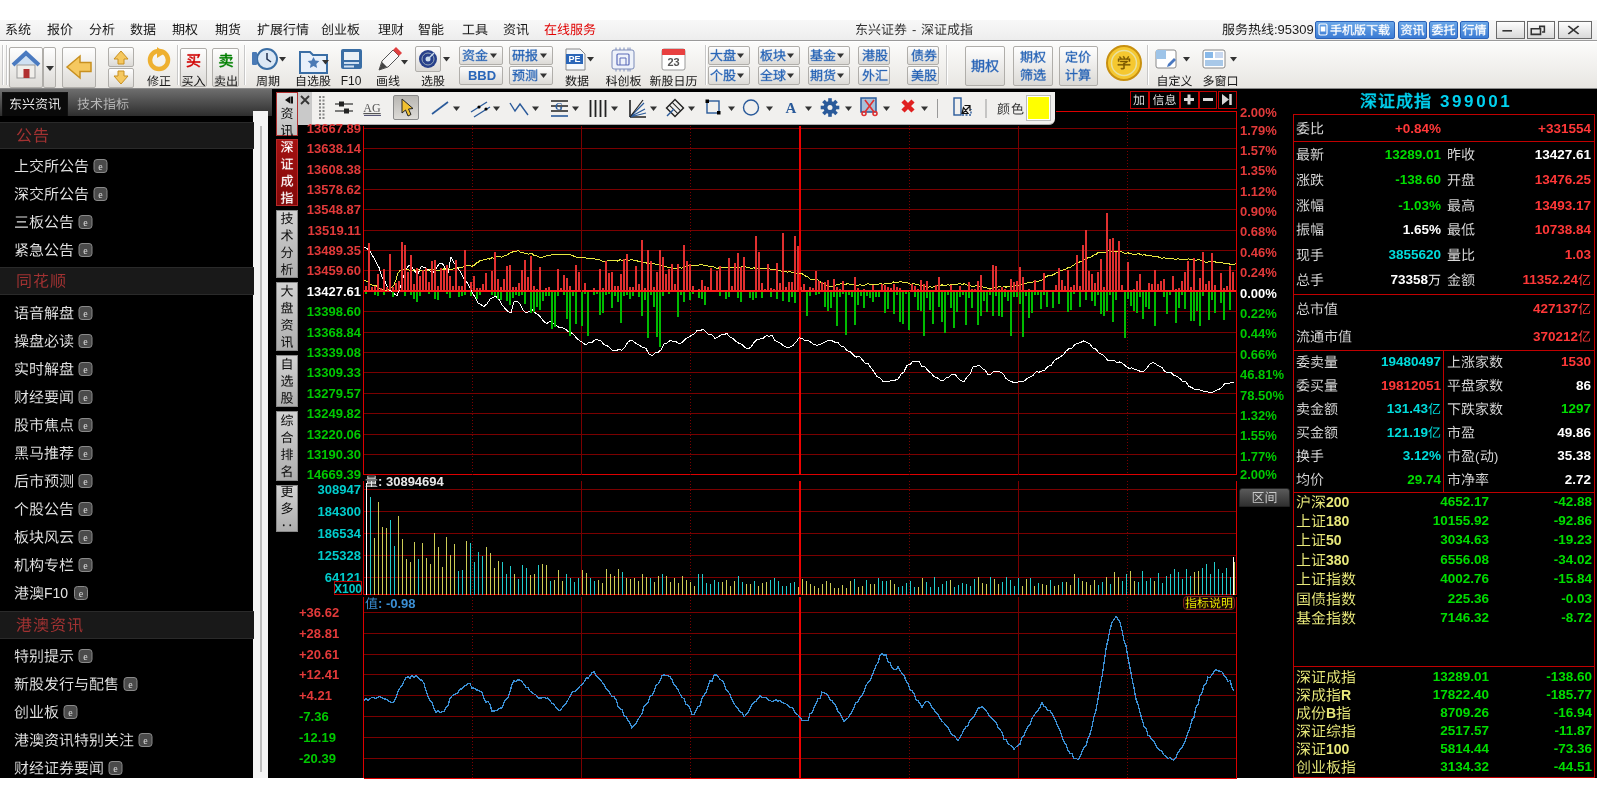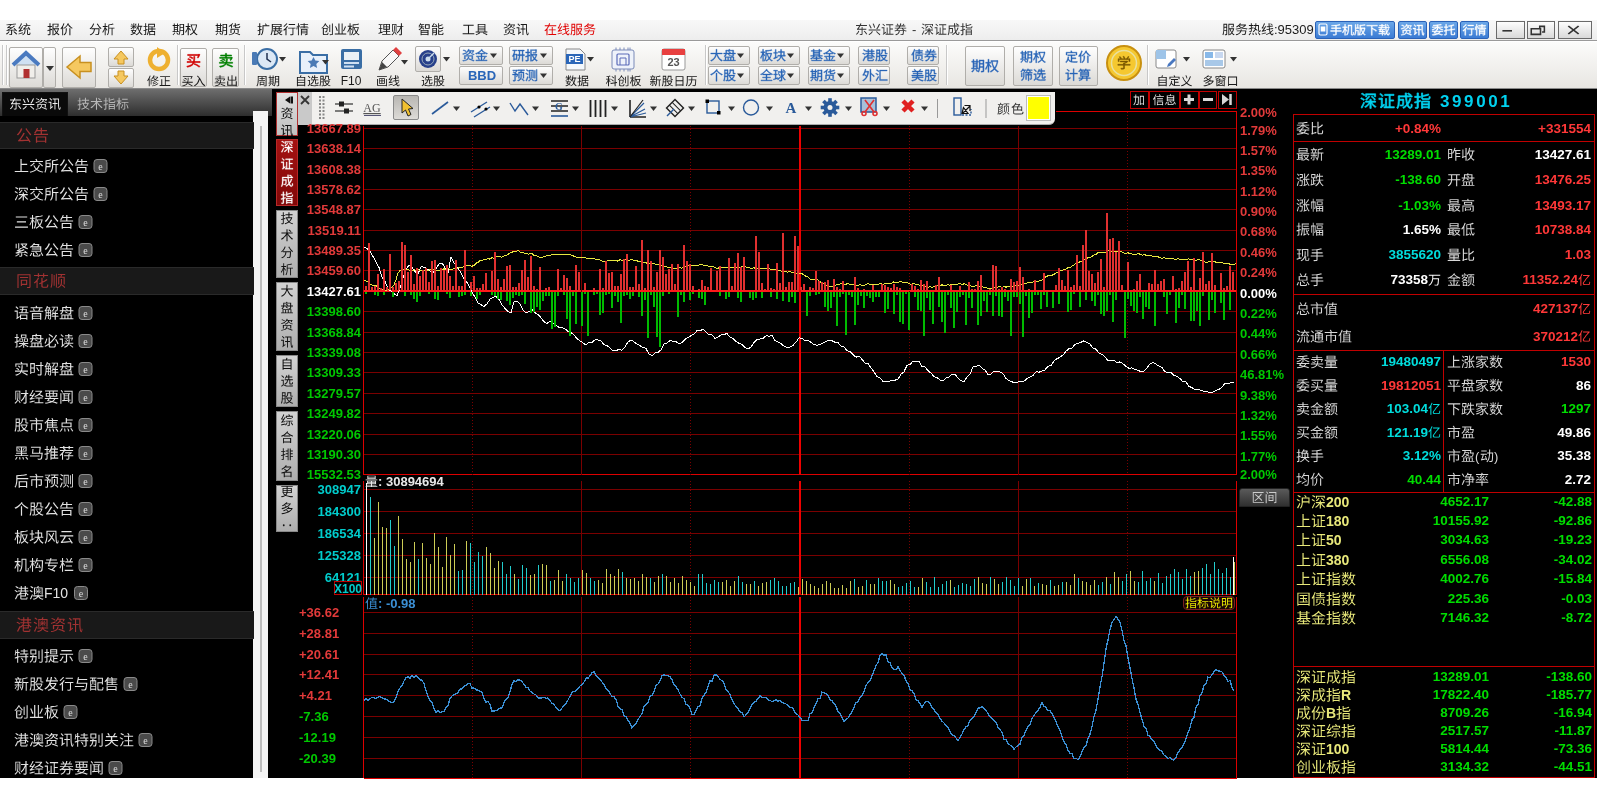--- a/index.html
+++ b/index.html
@@ -83,36 +83,36 @@
 <div style="position:absolute;top:262.4px;height:17px;line-height:17px;font-size:13px;color:#e23a3a;font-family:&quot;Liberation Sans&quot;,sans-serif;white-space:pre;font-weight:bold;left:281px;width:80px;text-align:right;">13459.60</div>
 <div style="position:absolute;top:282.8px;height:17px;line-height:17px;font-size:13px;color:#ffffff;font-family:&quot;Liberation Sans&quot;,sans-serif;white-space:pre;font-weight:bold;left:281px;width:80px;text-align:right;">13427.61</div>
 <div style="position:absolute;top:303.2px;height:17px;line-height:17px;font-size:13px;color:#00c800;font-family:&quot;Liberation Sans&quot;,sans-serif;white-space:pre;font-weight:bold;left:281px;width:80px;text-align:right;">13398.60</div>
 <div style="position:absolute;top:323.6px;height:17px;line-height:17px;font-size:13px;color:#00c800;font-family:&quot;Liberation Sans&quot;,sans-serif;white-space:pre;font-weight:bold;left:281px;width:80px;text-align:right;">13368.84</div>
 <div style="position:absolute;top:344px;height:17px;line-height:17px;font-size:13px;color:#00c800;font-family:&quot;Liberation Sans&quot;,sans-serif;white-space:pre;font-weight:bold;left:281px;width:80px;text-align:right;">13339.08</div>
 <div style="position:absolute;top:364.4px;height:17px;line-height:17px;font-size:13px;color:#00c800;font-family:&quot;Liberation Sans&quot;,sans-serif;white-space:pre;font-weight:bold;left:281px;width:80px;text-align:right;">13309.33</div>
 <div style="position:absolute;top:384.8px;height:17px;line-height:17px;font-size:13px;color:#00c800;font-family:&quot;Liberation Sans&quot;,sans-serif;white-space:pre;font-weight:bold;left:281px;width:80px;text-align:right;">13279.57</div>
 <div style="position:absolute;top:405.2px;height:17px;line-height:17px;font-size:13px;color:#00c800;font-family:&quot;Liberation Sans&quot;,sans-serif;white-space:pre;font-weight:bold;left:281px;width:80px;text-align:right;">13249.82</div>
 <div style="position:absolute;top:425.6px;height:17px;line-height:17px;font-size:13px;color:#00c800;font-family:&quot;Liberation Sans&quot;,sans-serif;white-space:pre;font-weight:bold;left:281px;width:80px;text-align:right;">13220.06</div>
 <div style="position:absolute;top:445.9px;height:17px;line-height:17px;font-size:13px;color:#00c800;font-family:&quot;Liberation Sans&quot;,sans-serif;white-space:pre;font-weight:bold;left:281px;width:80px;text-align:right;">13190.30</div>
-<div style="position:absolute;top:466.3px;height:17px;line-height:17px;font-size:13px;color:#00c800;font-family:&quot;Liberation Sans&quot;,sans-serif;white-space:pre;font-weight:bold;left:281px;width:80px;text-align:right;">15532.53</div>
+<div style="position:absolute;top:466.3px;height:17px;line-height:17px;font-size:13px;color:#00c800;font-family:&quot;Liberation Sans&quot;,sans-serif;white-space:pre;font-weight:bold;left:281px;width:80px;text-align:right;">14669.39</div>
 <div style="position:absolute;top:104px;height:17px;line-height:17px;font-size:13px;color:#e23a3a;font-family:&quot;Liberation Sans&quot;,sans-serif;white-space:pre;font-weight:bold;left:1240px;">2.00%</div>
 <div style="position:absolute;top:121.5px;height:17px;line-height:17px;font-size:13px;color:#e23a3a;font-family:&quot;Liberation Sans&quot;,sans-serif;white-space:pre;font-weight:bold;left:1240px;">1.79%</div>
 <div style="position:absolute;top:141.9px;height:17px;line-height:17px;font-size:13px;color:#e23a3a;font-family:&quot;Liberation Sans&quot;,sans-serif;white-space:pre;font-weight:bold;left:1240px;">1.57%</div>
 <div style="position:absolute;top:162.3px;height:17px;line-height:17px;font-size:13px;color:#e23a3a;font-family:&quot;Liberation Sans&quot;,sans-serif;white-space:pre;font-weight:bold;left:1240px;">1.35%</div>
 <div style="position:absolute;top:182.7px;height:17px;line-height:17px;font-size:13px;color:#e23a3a;font-family:&quot;Liberation Sans&quot;,sans-serif;white-space:pre;font-weight:bold;left:1240px;">1.12%</div>
 <div style="position:absolute;top:203.1px;height:17px;line-height:17px;font-size:13px;color:#e23a3a;font-family:&quot;Liberation Sans&quot;,sans-serif;white-space:pre;font-weight:bold;left:1240px;">0.90%</div>
 <div style="position:absolute;top:223.4px;height:17px;line-height:17px;font-size:13px;color:#e23a3a;font-family:&quot;Liberation Sans&quot;,sans-serif;white-space:pre;font-weight:bold;left:1240px;">0.68%</div>
 <div style="position:absolute;top:243.8px;height:17px;line-height:17px;font-size:13px;color:#e23a3a;font-family:&quot;Liberation Sans&quot;,sans-serif;white-space:pre;font-weight:bold;left:1240px;">0.46%</div>
 <div style="position:absolute;top:264.2px;height:17px;line-height:17px;font-size:13px;color:#e23a3a;font-family:&quot;Liberation Sans&quot;,sans-serif;white-space:pre;font-weight:bold;left:1240px;">0.24%</div>
 <div style="position:absolute;top:284.6px;height:17px;line-height:17px;font-size:13px;color:#ffffff;font-family:&quot;Liberation Sans&quot;,sans-serif;white-space:pre;font-weight:bold;left:1240px;">0.00%</div>
 <div style="position:absolute;top:305px;height:17px;line-height:17px;font-size:13px;color:#00c800;font-family:&quot;Liberation Sans&quot;,sans-serif;white-space:pre;font-weight:bold;left:1240px;">0.22%</div>
 <div style="position:absolute;top:325.4px;height:17px;line-height:17px;font-size:13px;color:#00c800;font-family:&quot;Liberation Sans&quot;,sans-serif;white-space:pre;font-weight:bold;left:1240px;">0.44%</div>
 <div style="position:absolute;top:345.8px;height:17px;line-height:17px;font-size:13px;color:#00c800;font-family:&quot;Liberation Sans&quot;,sans-serif;white-space:pre;font-weight:bold;left:1240px;">0.66%</div>
 <div style="position:absolute;top:366.2px;height:17px;line-height:17px;font-size:13px;color:#00c800;font-family:&quot;Liberation Sans&quot;,sans-serif;white-space:pre;font-weight:bold;left:1240px;">46.81%</div>
-<div style="position:absolute;top:386.6px;height:17px;line-height:17px;font-size:13px;color:#00c800;font-family:&quot;Liberation Sans&quot;,sans-serif;white-space:pre;font-weight:bold;left:1240px;">9.38%</div>
+<div style="position:absolute;top:386.6px;height:17px;line-height:17px;font-size:13px;color:#00c800;font-family:&quot;Liberation Sans&quot;,sans-serif;white-space:pre;font-weight:bold;left:1240px;">78.50%</div>
 <div style="position:absolute;top:407px;height:17px;line-height:17px;font-size:13px;color:#00c800;font-family:&quot;Liberation Sans&quot;,sans-serif;white-space:pre;font-weight:bold;left:1240px;">1.32%</div>
 <div style="position:absolute;top:427.4px;height:17px;line-height:17px;font-size:13px;color:#00c800;font-family:&quot;Liberation Sans&quot;,sans-serif;white-space:pre;font-weight:bold;left:1240px;">1.55%</div>
 <div style="position:absolute;top:447.7px;height:17px;line-height:17px;font-size:13px;color:#00c800;font-family:&quot;Liberation Sans&quot;,sans-serif;white-space:pre;font-weight:bold;left:1240px;">1.77%</div>
 <div style="position:absolute;top:465.8px;height:17px;line-height:17px;font-size:13px;color:#00c800;font-family:&quot;Liberation Sans&quot;,sans-serif;white-space:pre;font-weight:bold;left:1240px;">2.00%</div>
 <div style="position:absolute;top:480.5px;height:17px;line-height:17px;font-size:13px;color:#00cccc;font-family:&quot;Liberation Sans&quot;,sans-serif;white-space:pre;font-weight:bold;left:281px;width:80px;text-align:right;">308947</div>
 <div style="position:absolute;top:502.6px;height:17px;line-height:17px;font-size:13px;color:#00cccc;font-family:&quot;Liberation Sans&quot;,sans-serif;white-space:pre;font-weight:bold;left:281px;width:80px;text-align:right;">184300</div>
 <div style="position:absolute;top:524.7px;height:17px;line-height:17px;font-size:13px;color:#00cccc;font-family:&quot;Liberation Sans&quot;,sans-serif;white-space:pre;font-weight:bold;left:281px;width:80px;text-align:right;">186534</div>
 <div style="position:absolute;top:546.8px;height:17px;line-height:17px;font-size:13px;color:#00cccc;font-family:&quot;Liberation Sans&quot;,sans-serif;white-space:pre;font-weight:bold;left:281px;width:80px;text-align:right;">125328</div>
 <div style="position:absolute;top:568.9px;height:17px;line-height:17px;font-size:13px;color:#00cccc;font-family:&quot;Liberation Sans&quot;,sans-serif;white-space:pre;font-weight:bold;left:281px;width:80px;text-align:right;">64121</div>
 <div style="position:absolute;left:334px;top:581px;width:28px;height:14px;border:1px solid #c00000;"></div>
@@ -150,29 +150,29 @@
 <div style="position:absolute;top:246.2px;height:17.5px;line-height:17.5px;font-size:13.5px;color:#00dddd;font-family:&quot;Liberation Sans&quot;,sans-serif;white-space:pre;font-weight:bold;left:1331px;width:110px;text-align:right;">3855620</div>
 <div style="position:absolute;top:246.2px;height:17.5px;line-height:17.5px;font-size:13.5px;color:#ff3838;font-family:&quot;Liberation Sans&quot;,sans-serif;white-space:pre;font-weight:bold;left:1481px;width:110px;text-align:right;">1.03</div>
 <div style="position:absolute;top:271.2px;height:17.5px;line-height:17.5px;font-size:13.5px;color:#ffffff;font-family:&quot;Liberation Sans&quot;,sans-serif;white-space:pre;font-weight:bold;left:1318px;width:110px;text-align:right;">73358</div>
 <div style="position:absolute;top:271.2px;height:17.5px;line-height:17.5px;font-size:13.5px;color:#ff3838;font-family:&quot;Liberation Sans&quot;,sans-serif;white-space:pre;font-weight:bold;left:1468px;width:110px;text-align:right;">11352.24</div>
 <div style="position:absolute;top:300.2px;height:17.5px;line-height:17.5px;font-size:13.5px;color:#ff3838;font-family:&quot;Liberation Sans&quot;,sans-serif;white-space:pre;font-weight:bold;left:1468px;width:110px;text-align:right;">427137</div>
 <div style="position:absolute;top:327.8px;height:17.5px;line-height:17.5px;font-size:13.5px;color:#ff3838;font-family:&quot;Liberation Sans&quot;,sans-serif;white-space:pre;font-weight:bold;left:1468px;width:110px;text-align:right;">370212</div>
 <div style="position:absolute;top:353.2px;height:17.5px;line-height:17.5px;font-size:13.5px;color:#00dddd;font-family:&quot;Liberation Sans&quot;,sans-serif;white-space:pre;font-weight:bold;left:1331px;width:110px;text-align:right;">19480497</div>
 <div style="position:absolute;top:353.2px;height:17.5px;line-height:17.5px;font-size:13.5px;color:#ff3838;font-family:&quot;Liberation Sans&quot;,sans-serif;white-space:pre;font-weight:bold;left:1481px;width:110px;text-align:right;">1530</div>
 <div style="position:absolute;top:376.8px;height:17.5px;line-height:17.5px;font-size:13.5px;color:#ff3838;font-family:&quot;Liberation Sans&quot;,sans-serif;white-space:pre;font-weight:bold;left:1331px;width:110px;text-align:right;">19812051</div>
 <div style="position:absolute;top:376.8px;height:17.5px;line-height:17.5px;font-size:13.5px;color:#ffffff;font-family:&quot;Liberation Sans&quot;,sans-serif;white-space:pre;font-weight:bold;left:1481px;width:110px;text-align:right;">86</div>
-<div style="position:absolute;top:400.2px;height:17.5px;line-height:17.5px;font-size:13.5px;color:#00dddd;font-family:&quot;Liberation Sans&quot;,sans-serif;white-space:pre;font-weight:bold;left:1318px;width:110px;text-align:right;">103.04</div>
+<div style="position:absolute;top:400.2px;height:17.5px;line-height:17.5px;font-size:13.5px;color:#00dddd;font-family:&quot;Liberation Sans&quot;,sans-serif;white-space:pre;font-weight:bold;left:1318px;width:110px;text-align:right;">131.43</div>
 <div style="position:absolute;top:400.2px;height:17.5px;line-height:17.5px;font-size:13.5px;color:#00dd00;font-family:&quot;Liberation Sans&quot;,sans-serif;white-space:pre;font-weight:bold;left:1481px;width:110px;text-align:right;">1297</div>
 <div style="position:absolute;top:423.8px;height:17.5px;line-height:17.5px;font-size:13.5px;color:#00dddd;font-family:&quot;Liberation Sans&quot;,sans-serif;white-space:pre;font-weight:bold;left:1318px;width:110px;text-align:right;">121.19</div>
 <div style="position:absolute;top:423.8px;height:17.5px;line-height:17.5px;font-size:13.5px;color:#ffffff;font-family:&quot;Liberation Sans&quot;,sans-serif;white-space:pre;font-weight:bold;left:1481px;width:110px;text-align:right;">49.86</div>
 <div style="position:absolute;top:447.2px;height:17.5px;line-height:17.5px;font-size:13.5px;color:#00dddd;font-family:&quot;Liberation Sans&quot;,sans-serif;white-space:pre;font-weight:bold;left:1331px;width:110px;text-align:right;">3.12%</div>
 <div style="position:absolute;top:447.5px;height:17px;line-height:17px;font-size:13px;color:#d8d8d8;font-family:&quot;Liberation Sans&quot;,sans-serif;white-space:pre;left:1475px;">(</div>
 <div style="position:absolute;top:447.5px;height:17px;line-height:17px;font-size:13px;color:#d8d8d8;font-family:&quot;Liberation Sans&quot;,sans-serif;white-space:pre;left:1494px;">)</div>
 <div style="position:absolute;top:447.2px;height:17.5px;line-height:17.5px;font-size:13.5px;color:#ffffff;font-family:&quot;Liberation Sans&quot;,sans-serif;white-space:pre;font-weight:bold;left:1481px;width:110px;text-align:right;">35.38</div>
-<div style="position:absolute;top:470.8px;height:17.5px;line-height:17.5px;font-size:13.5px;color:#00dd00;font-family:&quot;Liberation Sans&quot;,sans-serif;white-space:pre;font-weight:bold;left:1331px;width:110px;text-align:right;">40.44</div>
+<div style="position:absolute;top:470.8px;height:17.5px;line-height:17.5px;font-size:13.5px;color:#00dd00;font-family:&quot;Liberation Sans&quot;,sans-serif;white-space:pre;font-weight:bold;left:1331px;width:110px;text-align:right;">29.74</div>
 <div style="position:absolute;top:470.8px;height:17.5px;line-height:17.5px;font-size:13.5px;color:#ffffff;font-family:&quot;Liberation Sans&quot;,sans-serif;white-space:pre;font-weight:bold;left:1481px;width:110px;text-align:right;">2.72</div>
 <div style="position:absolute;top:493px;height:18px;line-height:18px;font-size:14px;color:#e8e87a;font-family:&quot;Liberation Sans&quot;,sans-serif;white-space:pre;font-weight:bold;left:1326px;">200</div>
 <div style="position:absolute;top:493.2px;height:17.5px;line-height:17.5px;font-size:13.5px;color:#00dd00;font-family:&quot;Liberation Sans&quot;,sans-serif;white-space:pre;font-weight:bold;left:1379px;width:110px;text-align:right;">4652.17</div>
 <div style="position:absolute;top:493.2px;height:17.5px;line-height:17.5px;font-size:13.5px;color:#00dd00;font-family:&quot;Liberation Sans&quot;,sans-serif;white-space:pre;font-weight:bold;left:1482px;width:110px;text-align:right;">-42.88</div>
 <div style="position:absolute;top:512px;height:18px;line-height:18px;font-size:14px;color:#e8e87a;font-family:&quot;Liberation Sans&quot;,sans-serif;white-space:pre;font-weight:bold;left:1326px;">180</div>
 <div style="position:absolute;top:512.2px;height:17.5px;line-height:17.5px;font-size:13.5px;color:#00dd00;font-family:&quot;Liberation Sans&quot;,sans-serif;white-space:pre;font-weight:bold;left:1379px;width:110px;text-align:right;">10155.92</div>
 <div style="position:absolute;top:512.2px;height:17.5px;line-height:17.5px;font-size:13.5px;color:#00dd00;font-family:&quot;Liberation Sans&quot;,sans-serif;white-space:pre;font-weight:bold;left:1482px;width:110px;text-align:right;">-92.86</div>
 <div style="position:absolute;top:531px;height:18px;line-height:18px;font-size:14px;color:#e8e87a;font-family:&quot;Liberation Sans&quot;,sans-serif;white-space:pre;font-weight:bold;left:1326px;">50</div>
 <div style="position:absolute;top:531.2px;height:17.5px;line-height:17.5px;font-size:13.5px;color:#00dd00;font-family:&quot;Liberation Sans&quot;,sans-serif;white-space:pre;font-weight:bold;left:1379px;width:110px;text-align:right;">3034.63</div>
 <div style="position:absolute;top:531.2px;height:17.5px;line-height:17.5px;font-size:13.5px;color:#00dd00;font-family:&quot;Liberation Sans&quot;,sans-serif;white-space:pre;font-weight:bold;left:1482px;width:110px;text-align:right;">-19.23</div>

